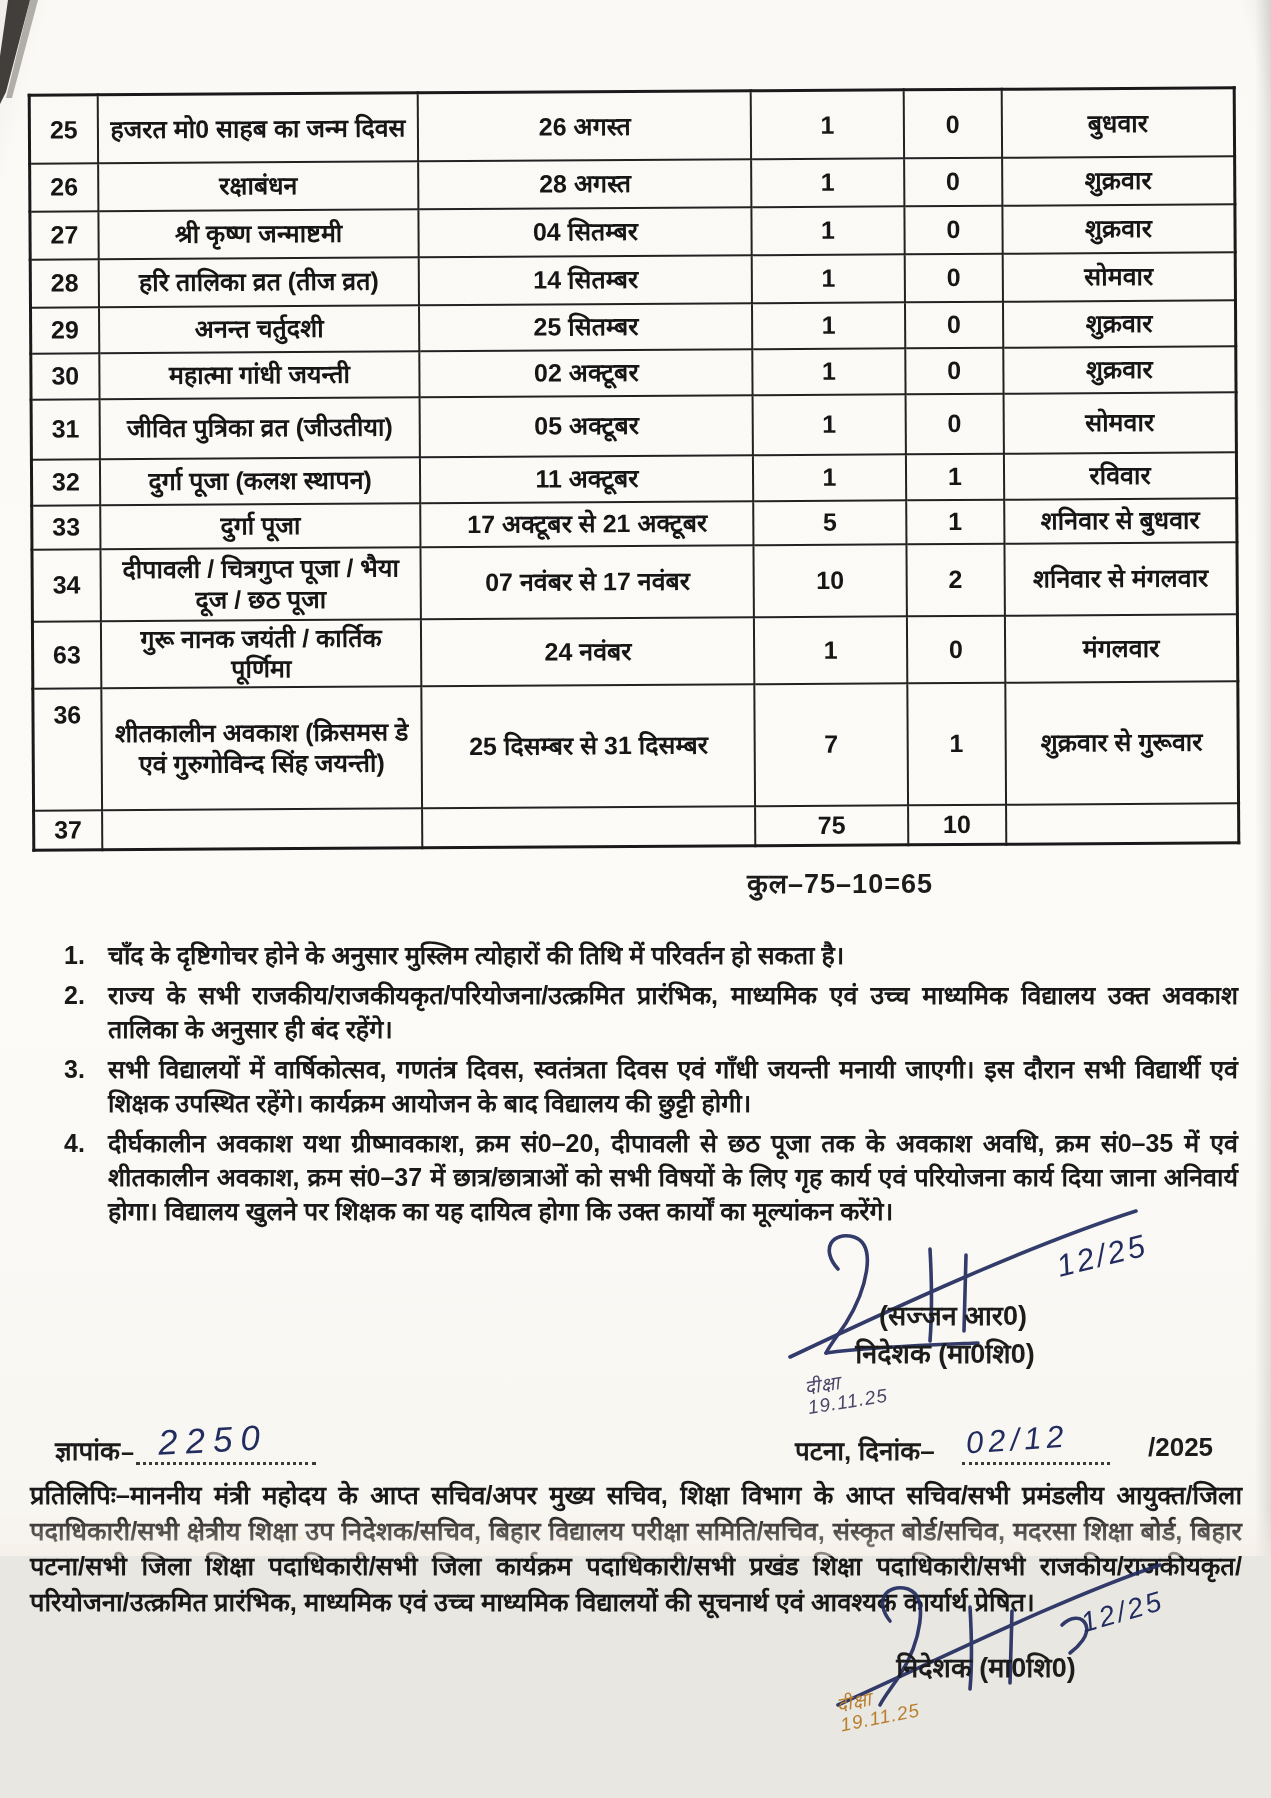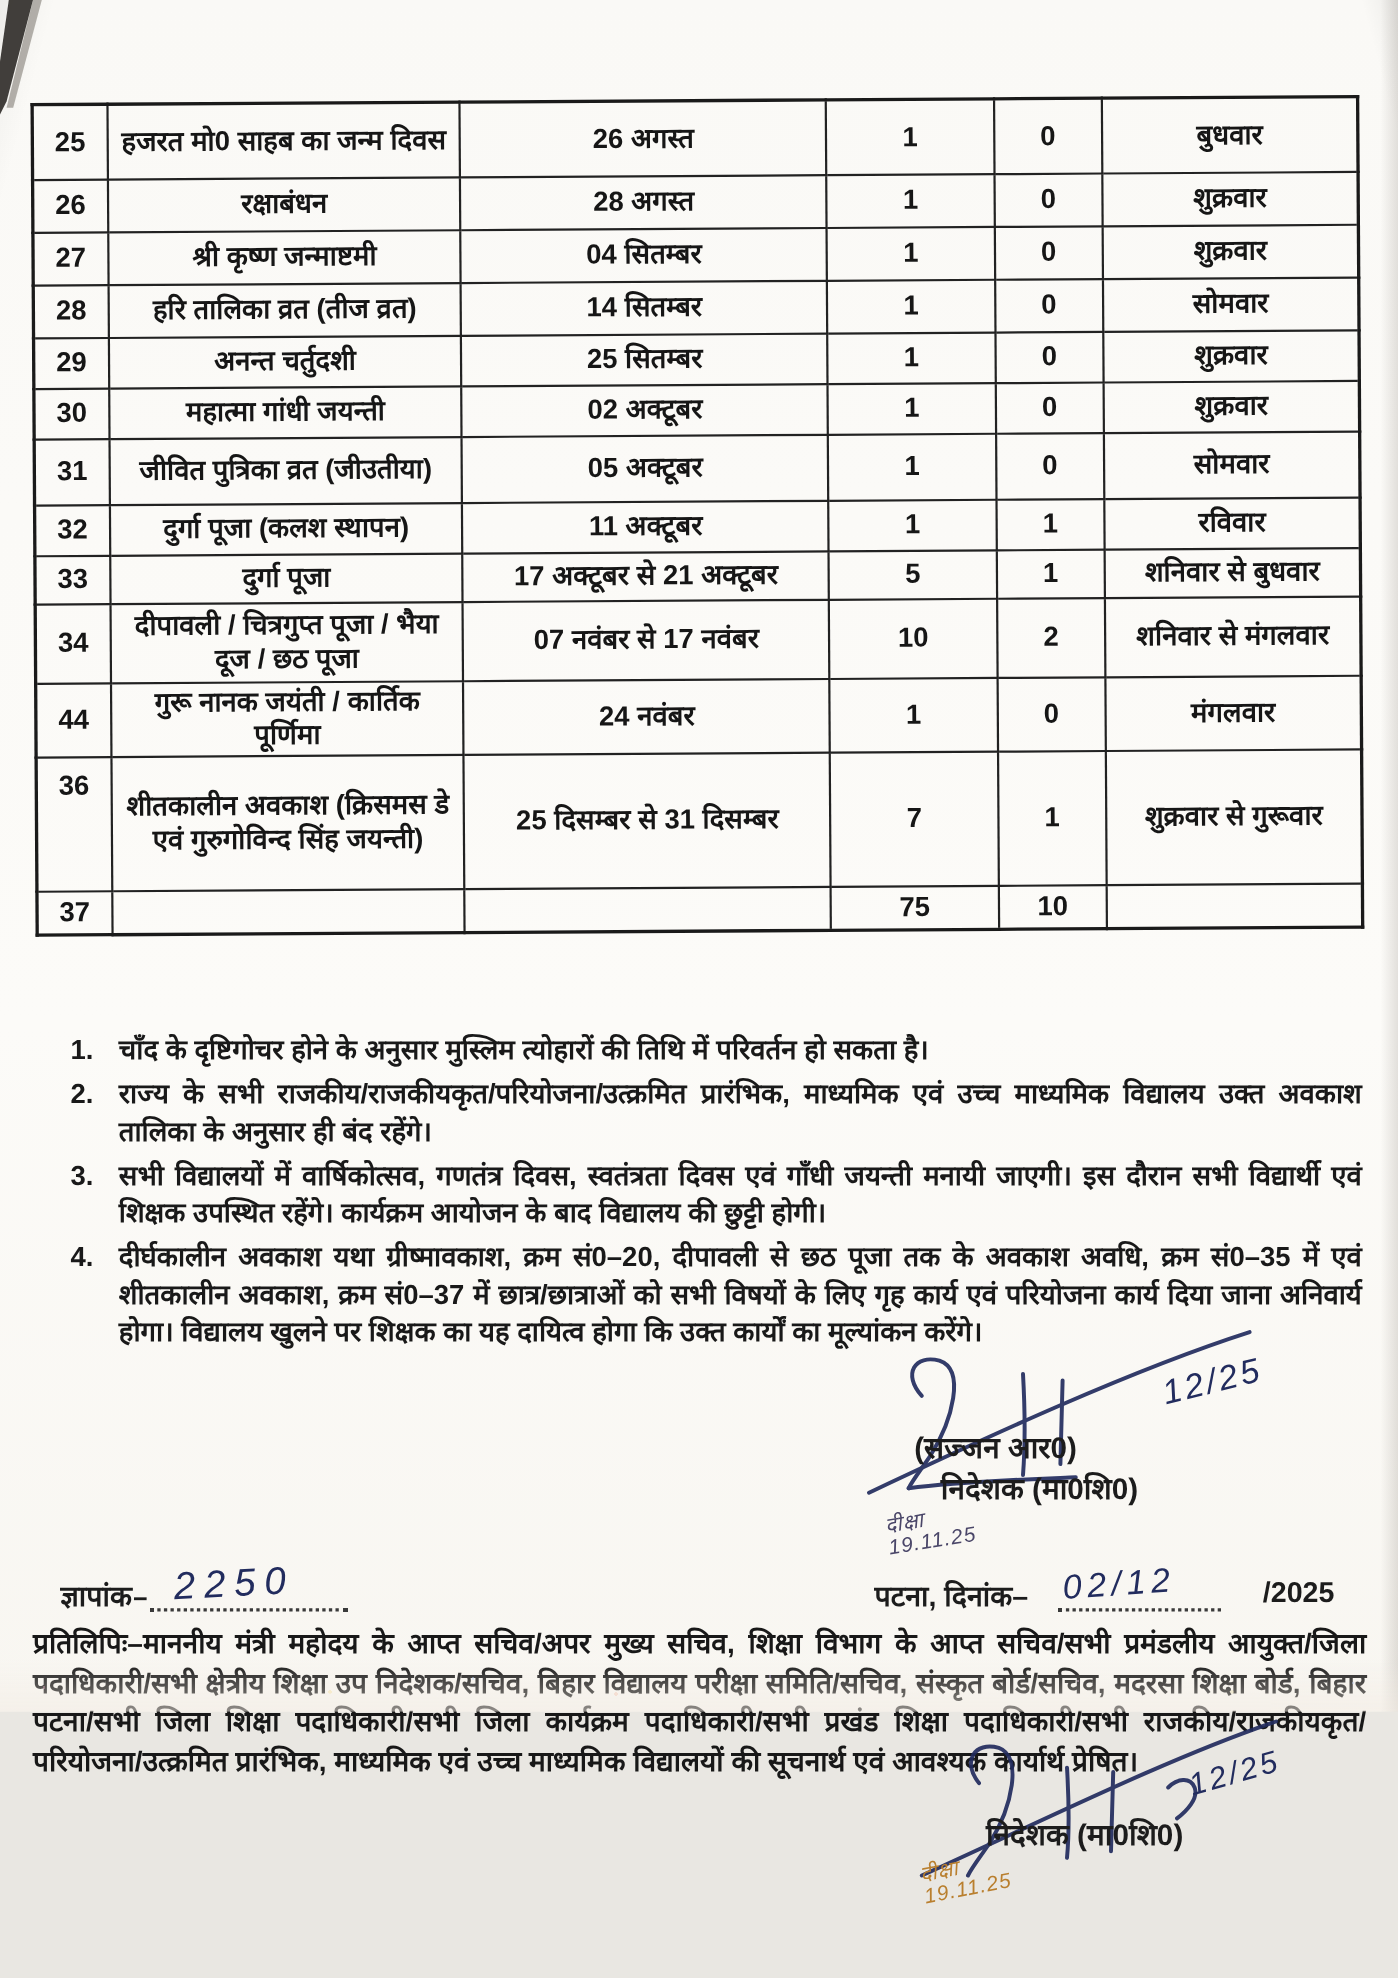--- a/index.html
+++ b/index.html
@@ -181,21 +181,21 @@
         </tr>
         <tr style="height:72px">
           <td>34</td>
           <td>दीपावली / चित्रगुप्त पूजा / भैया दूज / छठ पूजा</td>
           <td>07 नवंबर से 17 नवंबर</td>
           <td>10</td>
           <td>2</td>
           <td>शनिवार से मंगलवार</td>
         </tr>
         <tr style="height:66px">
-          <td>44</td>
+          <td>63</td>
           <td>गुरू नानक जयंती / कार्तिक पूर्णिमा</td>
           <td>24 नवंबर</td>
           <td>1</td>
           <td>0</td>
           <td>मंगलवार</td>
         </tr>
         <tr style="height:122px">
           <td style="vertical-align:top;padding-top:10px">36</td>
           <td>शीतकालीन अवकाश (क्रिसमस डे एवं गुरुगोविन्द सिंह जयन्ती)</td>
           <td>25 दिसम्बर से 31 दिसम्बर</td>
@@ -208,20 +208,21 @@
           <td></td>
           <td></td>
           <td>75</td>
           <td>10</td>
           <td></td>
         </tr>
       </tbody>
     </table>
   </div>
 
+  <div class="grand-total">कुल–75–10=65</div>
 
   <div class="notes">
     <div class="note">
       <span class="num">1.</span>
       <span class="txt">चाँद के दृष्टिगोचर होने के अनुसार मुस्लिम त्योहारों की तिथि में परिवर्तन हो सकता है।</span>
     </div>
     <div class="note">
       <span class="num">2.</span>
       <span class="txt">राज्य के सभी राजकीय/राजकीयकृत/परियोजना/उत्क्रमित प्रारंभिक, माध्यमिक एवं उच्च माध्यमिक विद्यालय उक्त अवकाश तालिका के अनुसार ही बंद रहेंगे।</span>
     </div>
@@ -238,21 +239,21 @@
   <svg class="sig-svg" style="left:780px;top:1205px" width="380" height="165" viewBox="0 0 380 165">
     <g fill="none" stroke="#222c5e" stroke-width="3.6" stroke-linecap="round" opacity="0.92">
       <path d="M10 152 C 120 100, 250 40, 356 6"></path>
       <path d="M58 64 C 40 44, 52 26, 74 32 C 98 40, 86 86, 66 118 C 58 130, 50 140, 46 148"></path>
       <path d="M46 148 C 90 142, 150 140, 198 138"></path>
       <path d="M150 44 C 152 80, 152 110, 150 136"></path>
       <path d="M186 50 L 184 126"></path>
     </g>
   </svg>
   <span class="hw ink" style="left:1056px;top:1238px;font-size:31px;transform:rotate(-14deg)">12/25</span>
-  <div class="printed" style="left:760px;top:1296px;width:290px">(सज्जन आर0)</div>
+  <div class="printed" style="left:808px;top:1296px;width:290px">(सज्जन आर0)</div>
   <div class="printed" style="left:790px;top:1334px;width:310px">निदेशक (मा0शि0)</div>
   <div class="countersign" style="left:806px;top:1372px;color:#4a4668;transform:rotate(-9deg)">
     <div>दीक्षा</div>
     <div>19.11.25</div>
   </div>
 
   <span class="memo-label">ज्ञापांक–</span>
   <div class="dotted" style="left:136px;top:1462px;width:180px"></div>
   <span class="hw ink" style="left:158px;top:1420px;font-size:35px;transform:rotate(-3deg);letter-spacing:8px">2250</span>
 

